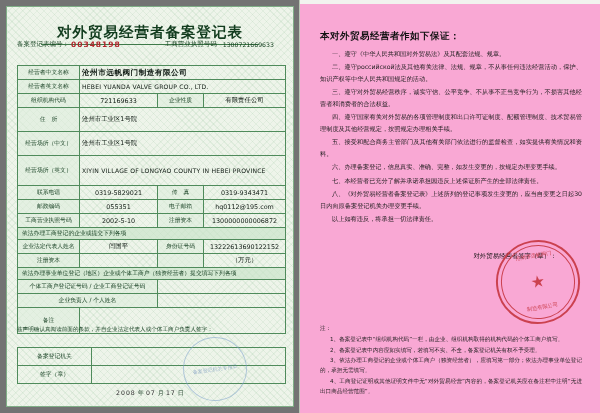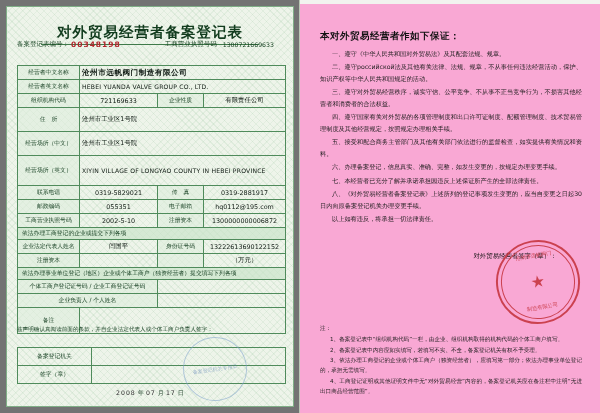--- a/index.html
+++ b/index.html
@@ -304,21 +304,21 @@
             <td class="val" colspan="3">沧州市工业区1号院</td>
           </tr>
           <tr class="taller">
             <td class="lbl">经营场所（英文）</td>
             <td class="val en" colspan="3">XIYIN VILLAGE OF LONGYAO COUNTY IN HEBEI PROVINCE</td>
           </tr>
           <tr>
             <td class="lbl">联系电话</td>
             <td class="val center">0319-5829021</td>
             <td class="lbl">传　真</td>
-            <td class="val center">0319-2881917</td>
+            <td class="val center">0319-9343471</td>
           </tr>
           <tr>
             <td class="lbl">邮政编码</td>
             <td class="val center">055351</td>
             <td class="lbl">电子邮箱</td>
             <td class="val center">hq0112@195.com</td>
           </tr>
           <tr>
             <td class="lbl">工商营业执照号码</td>
             <td class="val center">2002-5-10</td>

